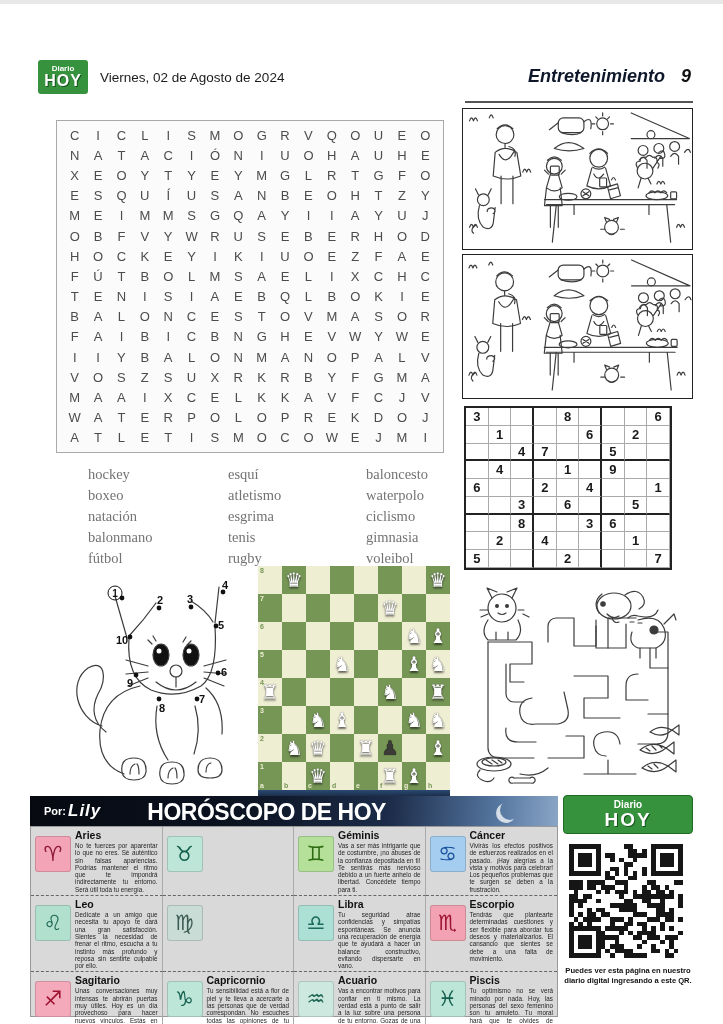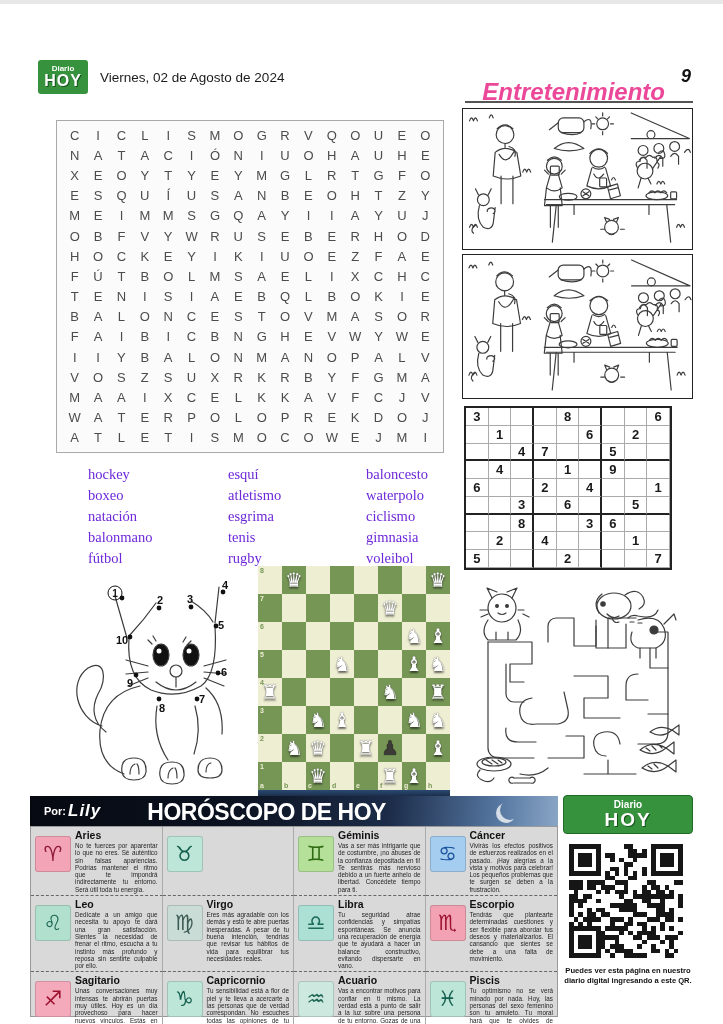--- a/index.html
+++ b/index.html
@@ -7,34 +7,34 @@
         font-family:"Liberation Sans",sans-serif;overflow:hidden;margin:4px auto}
   .abs{position:absolute}
 
   
   .logo-box{left:38px;top:56px;width:50px;height:34px;background:#37923d;border-radius:3px;
             display:flex;flex-direction:column;align-items:center;justify-content:center;color:#fff}
   .logo-top{font-size:8px;font-weight:bold;line-height:8px}
   .logo-main{font-size:16px;font-weight:900;letter-spacing:1px;line-height:16px;
              text-shadow:1px 1px 0 #14521a}
   .date{left:100px;top:66px;font-size:13.5px;color:#1c1c1c}
-  .section-title{right:58px;top:74px;font-size:24px;font-weight:bold;font-style:italic;color:#ec4899}
+  .section-title{right:58px;top:62px;font-size:18px;font-weight:bold;font-style:italic;color:#0f172a}
   .page-num{right:32px;top:62px;font-size:18px;font-weight:bold;font-style:italic;color:#111}
   .right-rule{left:465px;top:97px;width:228px;height:2px;background:#555}
 
   
   .ws-box{left:56px;top:116px;width:388px;height:333px;border:1px solid #a9a9a9;background:#fbfbfb;
           display:grid;grid-template-columns:repeat(16,1fr);grid-template-rows:repeat(16,1fr);
           padding:4px 6px;box-sizing:border-box}
   .ws-cell{display:flex;align-items:center;justify-content:center;font-size:13px;color:#4c4c4c;
            font-weight:400}
   .ws-words{left:56px;top:455px;width:388px;height:112px}
   .ws-wordcol{position:absolute;top:5px}
   .ws-wordcol.c0{left:32px}.ws-wordcol.c1{left:172px}.ws-wordcol.c2{left:310px}
-  .ws-word{font-family:"Liberation Serif",serif;font-size:14.5px;color:#6d28d9;line-height:21px}
+  .ws-word{font-family:"Liberation Serif",serif;font-size:14.5px;color:#737373;line-height:21px}
 
   
   .color-panel{border:1.5px solid #222;background:#fff;box-sizing:border-box}
   .cp1{left:462px;top:104px;width:231px;height:142px}
   .cp2{left:462px;top:250px;width:231px;height:145px}
   .color-panel svg{width:100%;height:100%;display:block}
 
   
   .sudoku{left:464px;top:402px;width:208px;height:164px;border:2px solid #222;background:#fff;
           display:grid;grid-template-columns:repeat(9,1fr);grid-template-rows:repeat(9,1fr);
@@ -848,24 +848,20 @@
       </div>
       <div class="horo-cell r1 c0">
         <div class="horo-icon" style="background: rgb(178, 224, 207); color: rgb(29, 102, 83);">♌</div>
         <div class="horo-body">
           <div class="horo-name">Leo</div>
           <div class="horo-text">Dedícate a un amigo que necesita tu apoyo te dará una gran satisfacción. Sientes la necesidad de frenar el ritmo, escucha a tu instinto más profundo y reposa sin sentirte culpable por ello.</div>
         </div>
       </div>
       <div class="horo-cell r1 c1">
         <div class="horo-icon" style="background: rgb(201, 220, 214); color: rgb(58, 90, 82);">♍</div>
-        <div class="horo-body">
-          <div class="horo-name">Virgo</div>
-          <div class="horo-text">Eres más agradable con los demás y esto te abre puertas inesperadas. A pesar de tu buena intención, tendrías que revisar tus hábitos de vida para equilibrar tus necesidades reales.</div>
-        </div>
       </div>
       <div class="horo-cell r1 c2">
         <div class="horo-icon" style="background: rgb(172, 224, 213); color: rgb(29, 107, 90);">♎</div>
         <div class="horo-body">
           <div class="horo-name">Libra</div>
           <div class="horo-text">Tu seguridad atrae confidencias y simpatías espontáneas. Se anuncia una recuperación de energía que te ayudará a hacer un balance constructivo, evitando dispersarte en vano.</div>
         </div>
       </div>
       <div class="horo-cell r1 c3">
         <div class="horo-icon" style="background: rgb(242, 162, 178); color: rgb(156, 18, 48);">♏</div>

